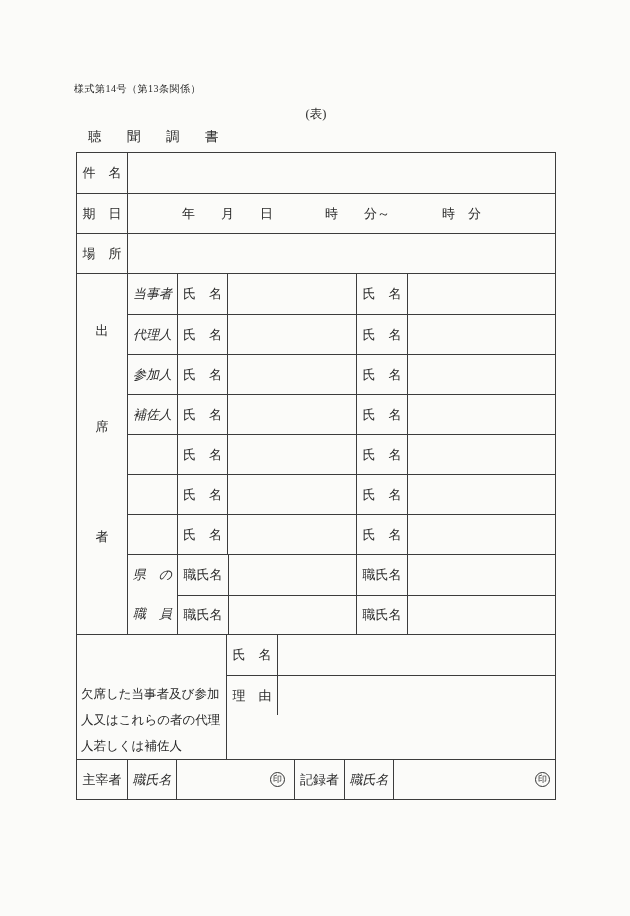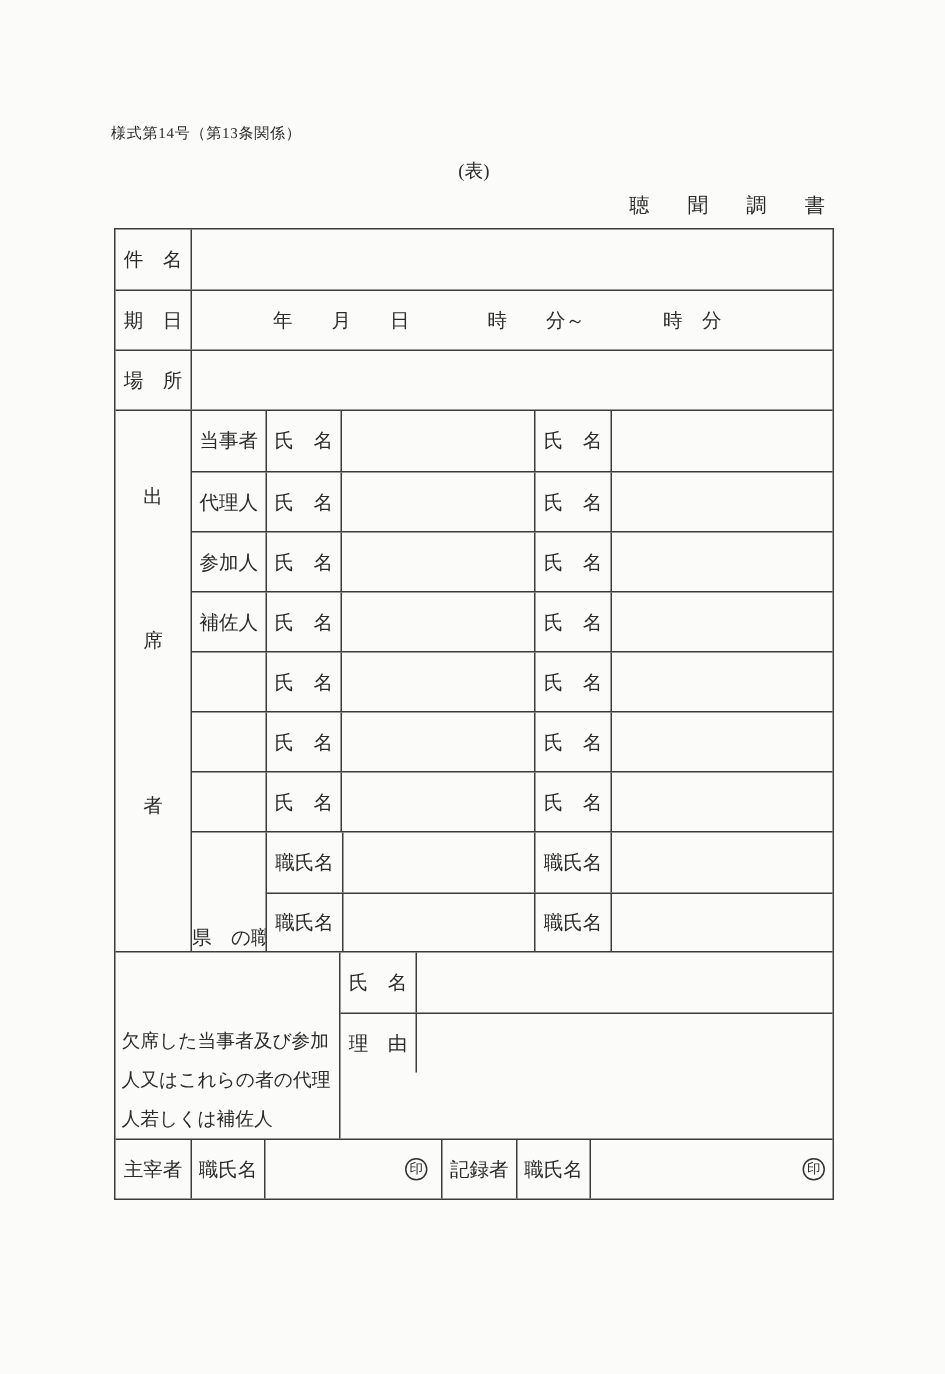--- a/index.html
+++ b/index.html
@@ -13,53 +13,53 @@
 
   .form-number {
     position: absolute; left: 74px; top: 82px;
     font-size: 10px; letter-spacing: 0.5px;
   }
   .side-label {
     position: absolute; left: 76px; top: 106px; width: 480px;
     text-align: center; font-size: 12.5px;
   }
   .doc-title {
-    position: absolute; left: 76px; top: 128px; width: 480px;
-    text-align: right; font-size: 13.5px; letter-spacing: 6px;
+    position: absolute; left: 88px; top: 128px; width: 480px;
+    text-align: left; font-size: 13.5px; letter-spacing: 6px;
   }
 
   .tbl {
     position: absolute; left: 76px; top: 152px; width: 480px;
     border: 1px solid #3c3c3c;
     background: transparent;
   }
   .row { display: flex; width: 100%; }
   .h40 { height: 40px; }
   .h80 { height: 80px; }
   .bt { border-top: 1px solid #3c3c3c; }
   .bl { border-left: 1px solid #3c3c3c; }
   .cell {
     display: flex; align-items: center; justify-content: center;
     font-size: 13px; overflow: hidden; white-space: pre;
   }
   .grow { flex: 1 1 auto; }
   .col { display: flex; flex-direction: column; }
   .left { justify-content: flex-start; padding-left: 2px; }
 
-  .w50 { width: 50px; text-align: center; } .w49 { width: 49px; } .w51 { width: 51px; }
+  .w50 { width: 50px; text-align: center; } .w49 { width: 49px; font-style: italic; } .w51 { width: 51px; }
   .w118 { width: 118px; } .w148 { width: 148px; } .w149 { width: 149px; margin-top: 46px; }
 
   .vlabel { position: relative; width: 50px; }
   .vlabel span {
     position: absolute; left: 50%; transform: translateX(-50%);
     font-size: 13px; line-height: 13px;
   }
   .vchar1 { top: 50px; } .vchar2 { top: 146px; } .vchar3 { top: 256px; }
 
-  .stacked { justify-content: space-around; align-items: flex-end; }
+  .stacked { flex-direction: column; justify-content: space-around; align-items: center; }
 
   .wrap-label {
     font-size: 12.5px; line-height: 26px; white-space: normal;
     justify-content: flex-start; text-align: left; padding: 0 4px;
   }
 
   .seal-cell { justify-content: flex-end; }
   .pr9 { padding-right: 9px; } .pr5 { padding-right: 5px; }
   .seal {
     display: inline-flex; align-items: center; justify-content: center;

